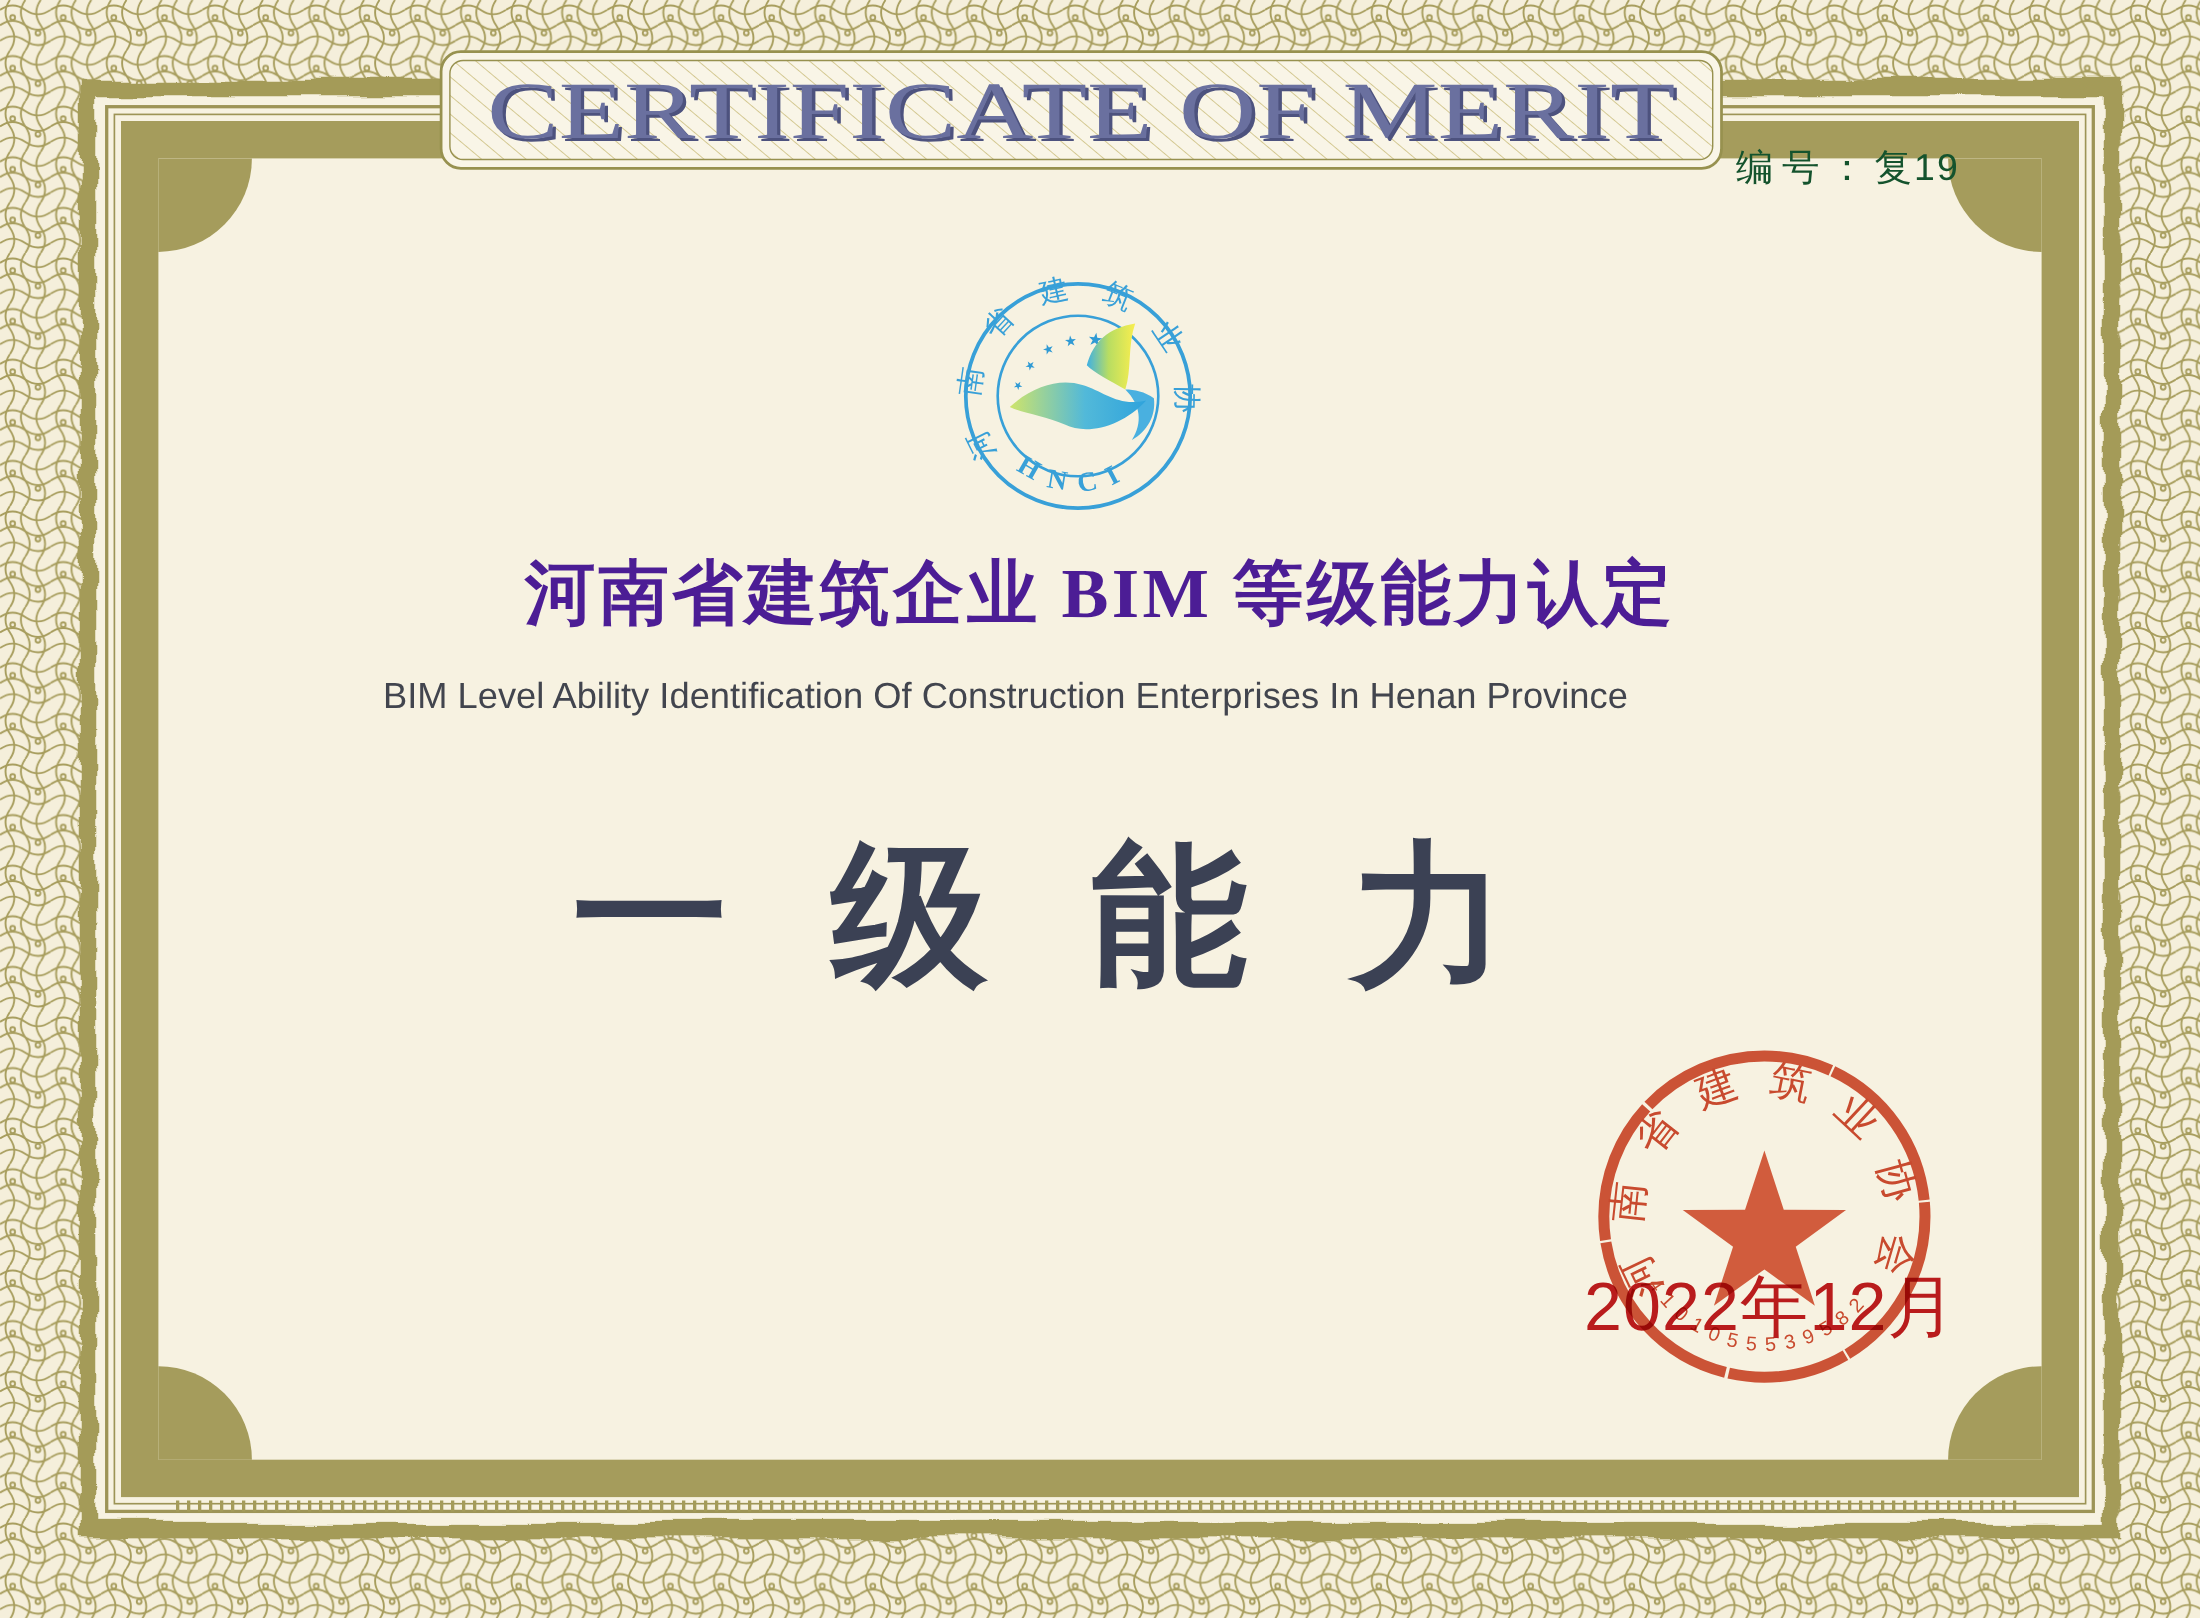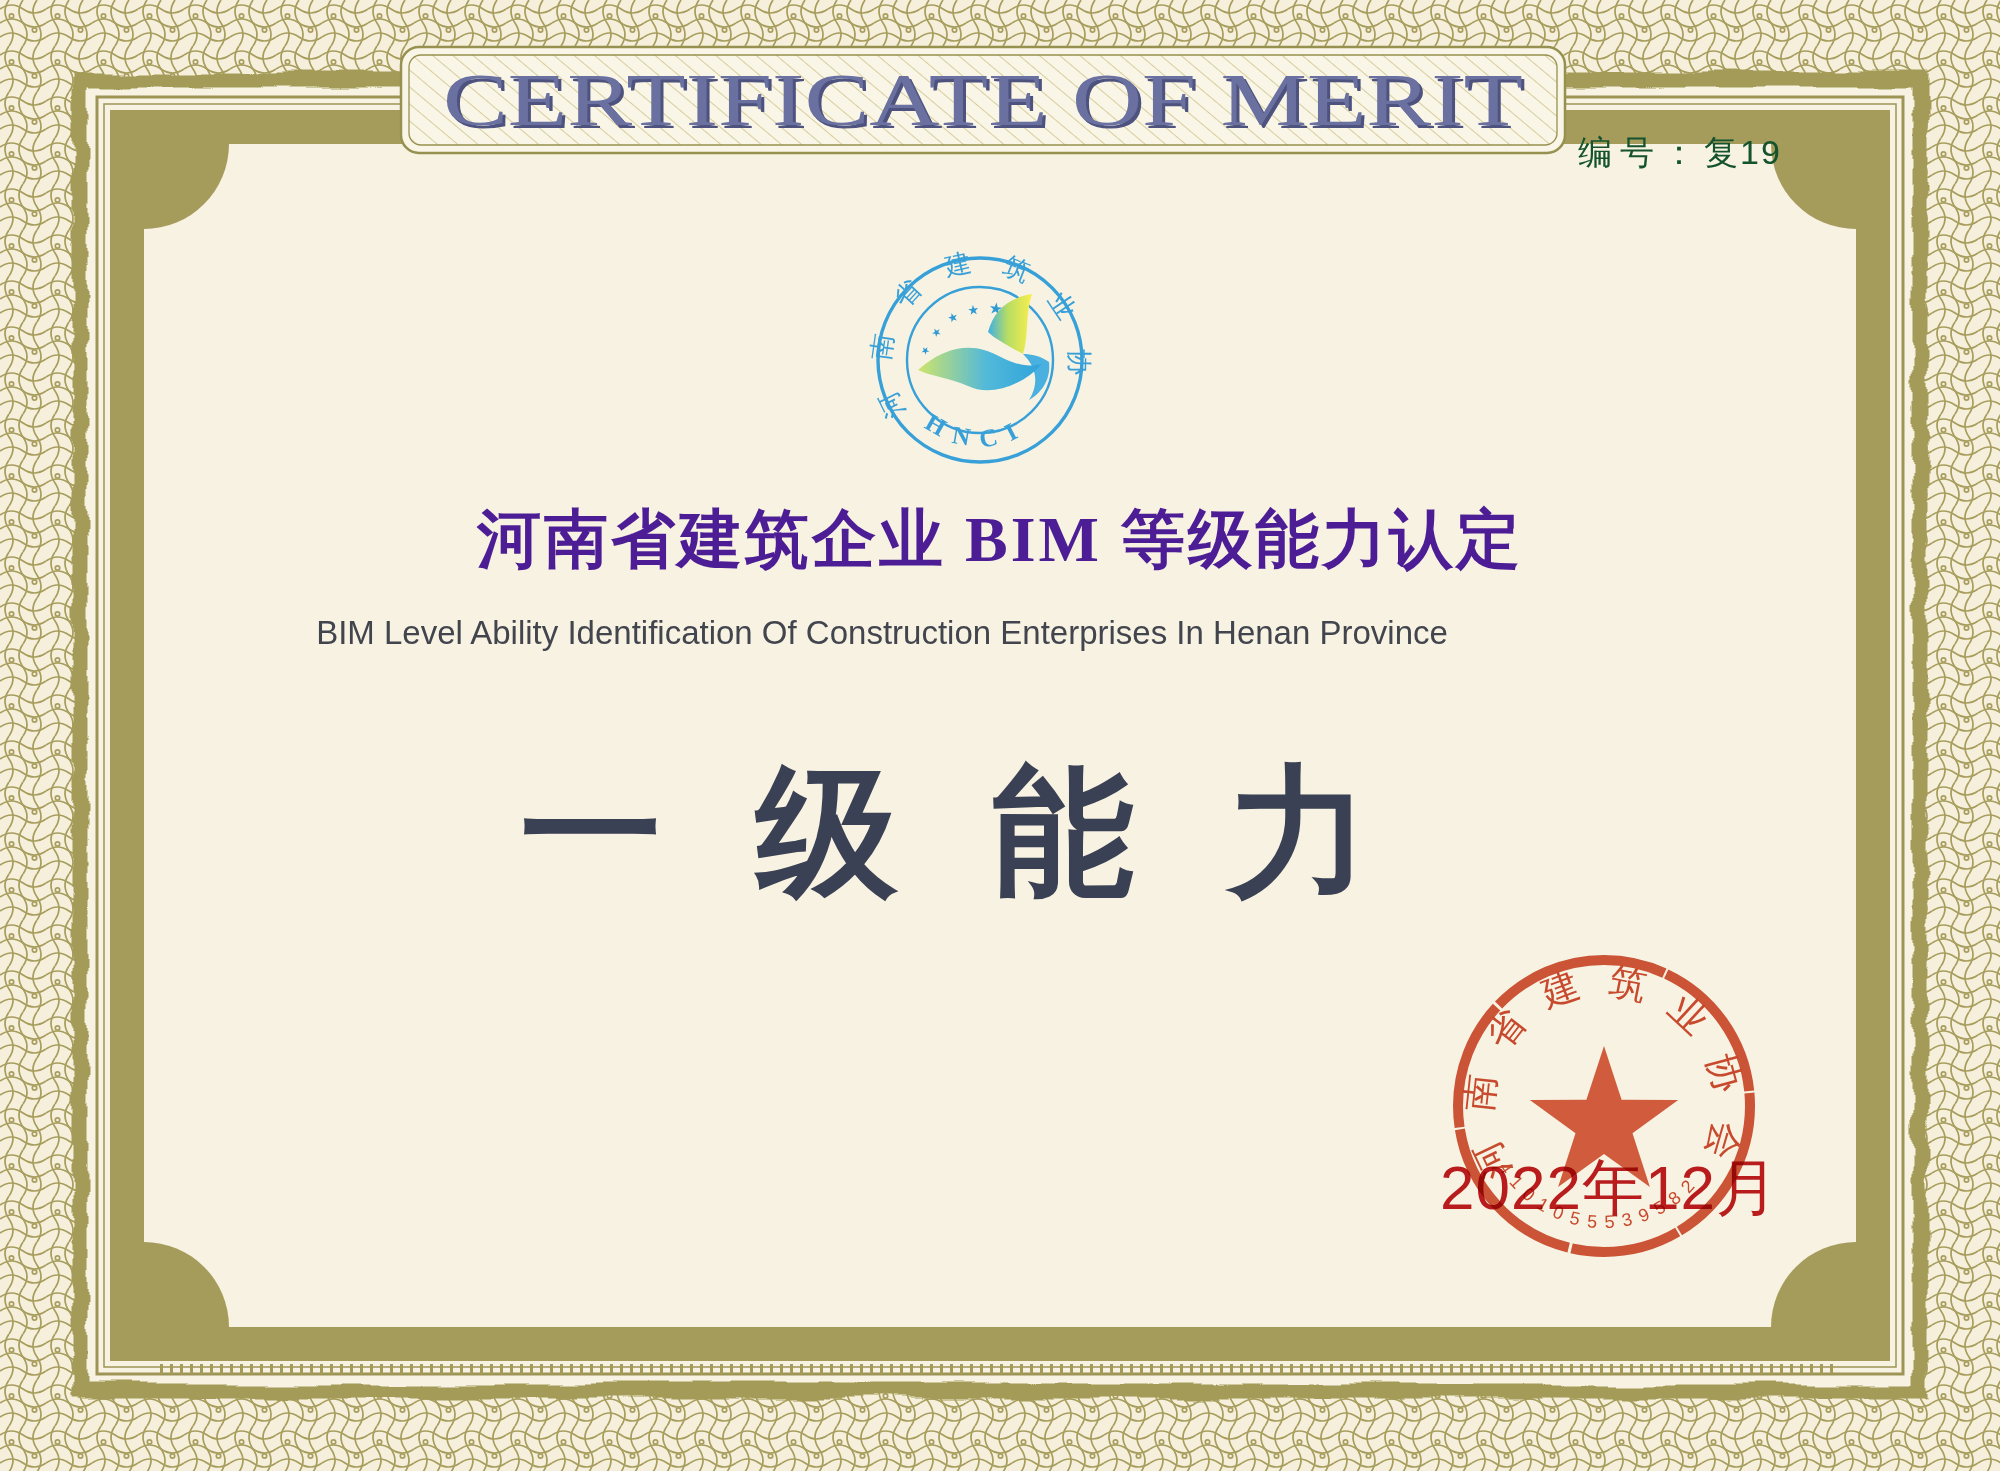--- a/index.html
+++ b/index.html
@@ -17,21 +17,21 @@
   
   .logo{left:864px;top:244px;width:232px;height:232px;}
   
   .title-cn{
     left:0;top:496px;width:2000px;text-align:center;
     font-family:"Liberation Serif",serif;font-weight:700;
     font-size:64px;color:#4c1d95;letter-spacing:3px;white-space:nowrap;
   }
   .title-en{
     left:0;top:614px;width:1764px;text-align:center;
-    font-size:33px;color:#42454e;letter-spacing:0px;white-space:nowrap;
+    font-size:33px;color:#42454e;letter-spacing:0px;white-space:nowrap;padding-left:32px;
   }
   
   .level{
     left:0;top:738px;width:2000px;text-align:center;
     font-family:"Liberation Serif",serif;font-weight:700;
     font-size:142px;color:#3b4154;letter-spacing:94px;
     transform:translateX(-8px);white-space:nowrap;
   }
   
   .fields{left:302px;top:1090px;}

